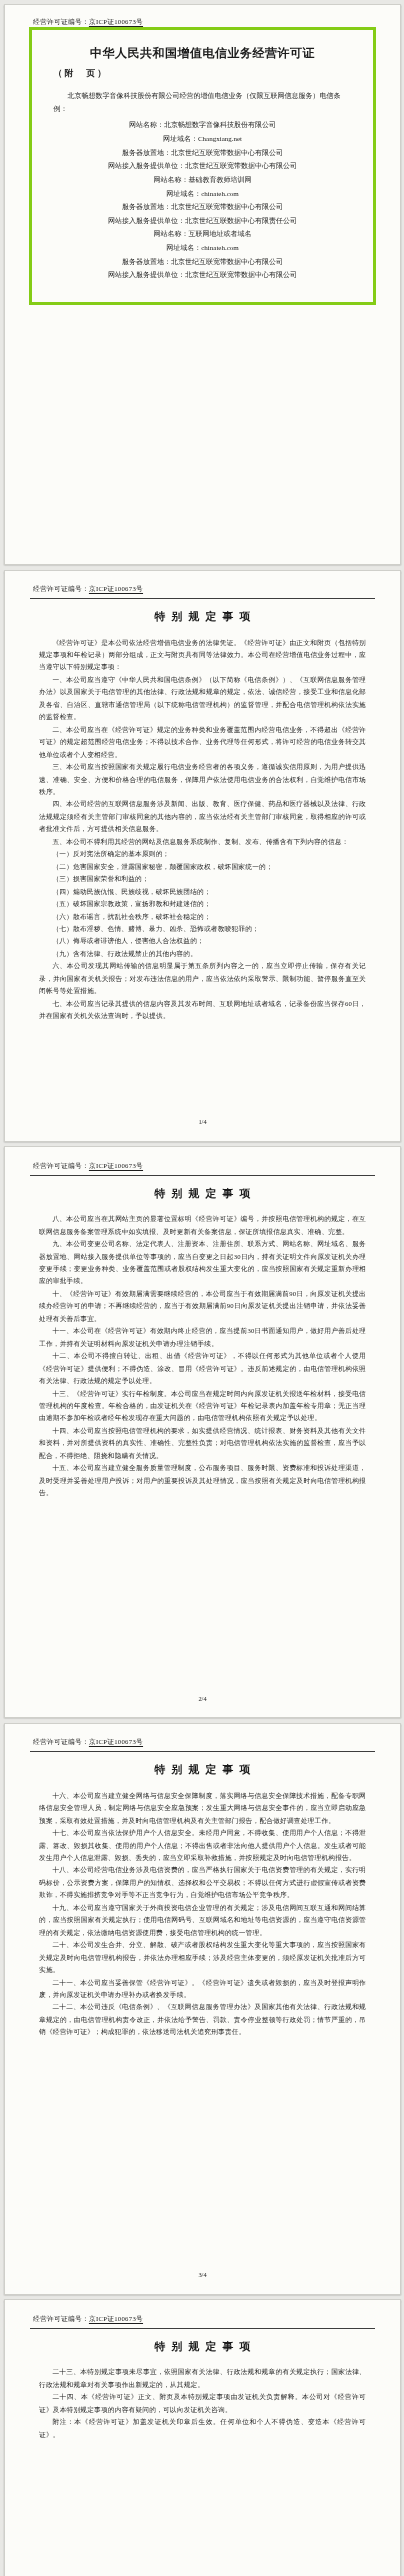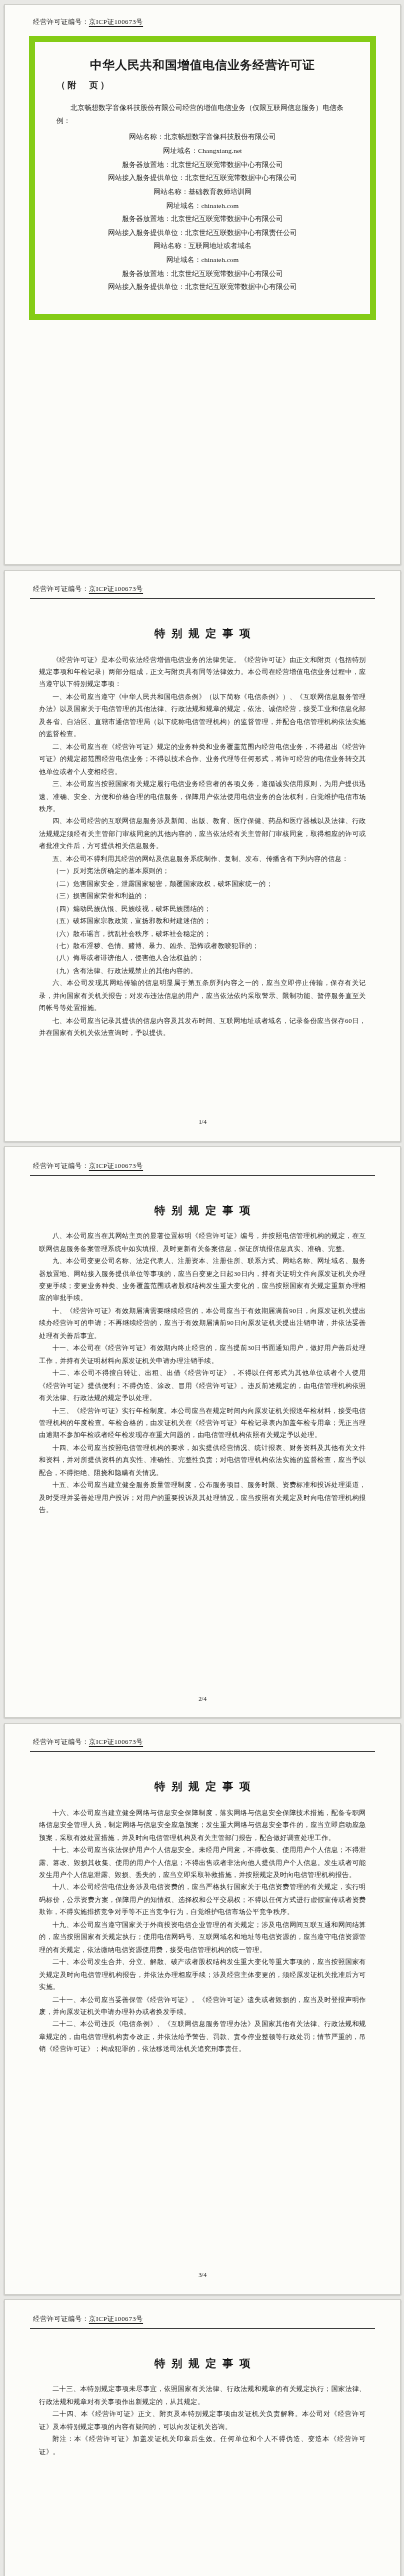--- a/index.html
+++ b/index.html
@@ -25,22 +25,22 @@
 
   .doc-header{
     padding:14.4px 28px 0;
     font-size:6.7px;
     letter-spacing:0.3px;
   }
   .cover .doc-header{padding-top:13.4px;}
   .license-no{text-decoration:underline;text-underline-offset:1.5px;}
 
   .cert-box{
-    margin:9px 24px 0;
-    border:6px solid #84cc16;
+    margin:0 24px 0;
+    border:3px solid #84cc16;
     padding:14.4px 21.6px 18.5px;
     box-sizing:border-box;
   }
   .cert-title{
     font-size:12px;
     font-weight:700;
     text-align:center;
     letter-spacing:0.5px;
   }
   .cert-sub{
@@ -67,21 +67,21 @@
     border-bottom:0.8px solid #3d3d3d;
     margin:4.1px 25px 0;
     height:0;
   }
   .prov-title{
     text-align:center;
     font-size:10.8px;
     font-weight:700;
     letter-spacing:6.2px;
     text-indent:6.2px;
-    margin-top:28px;
+    margin-top:11px;
   }
   .prov-body{
     margin:12.4px 34px 0;
     font-size:6.7px;
     line-height:1.86;
     text-align:justify;
     letter-spacing:0.2px;
   }
   .prov-body p{margin:0;text-indent:2em;}
   .page-num{

